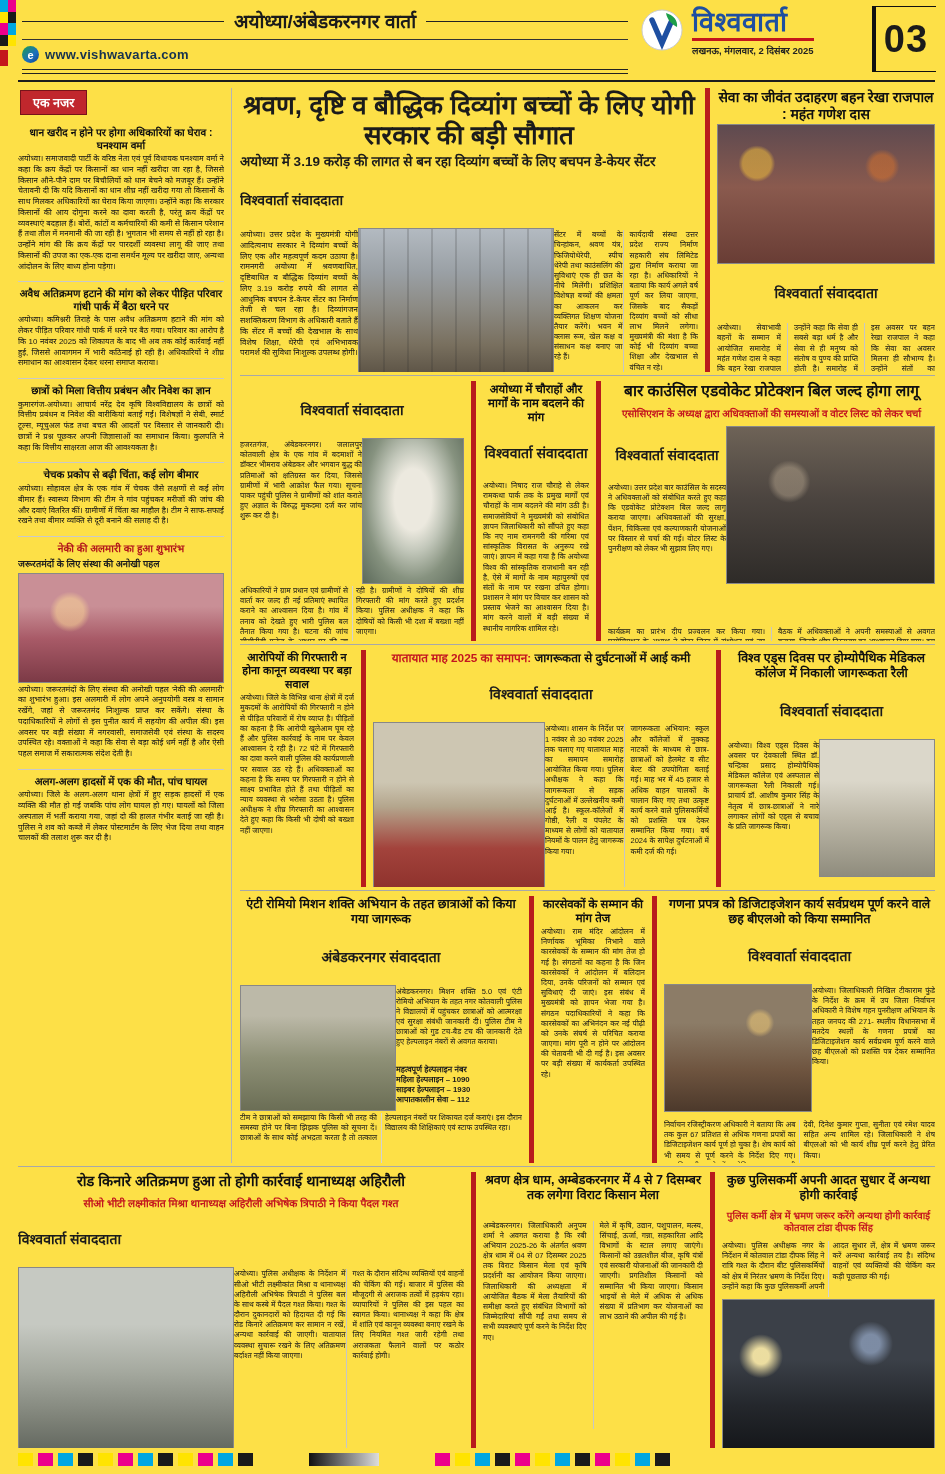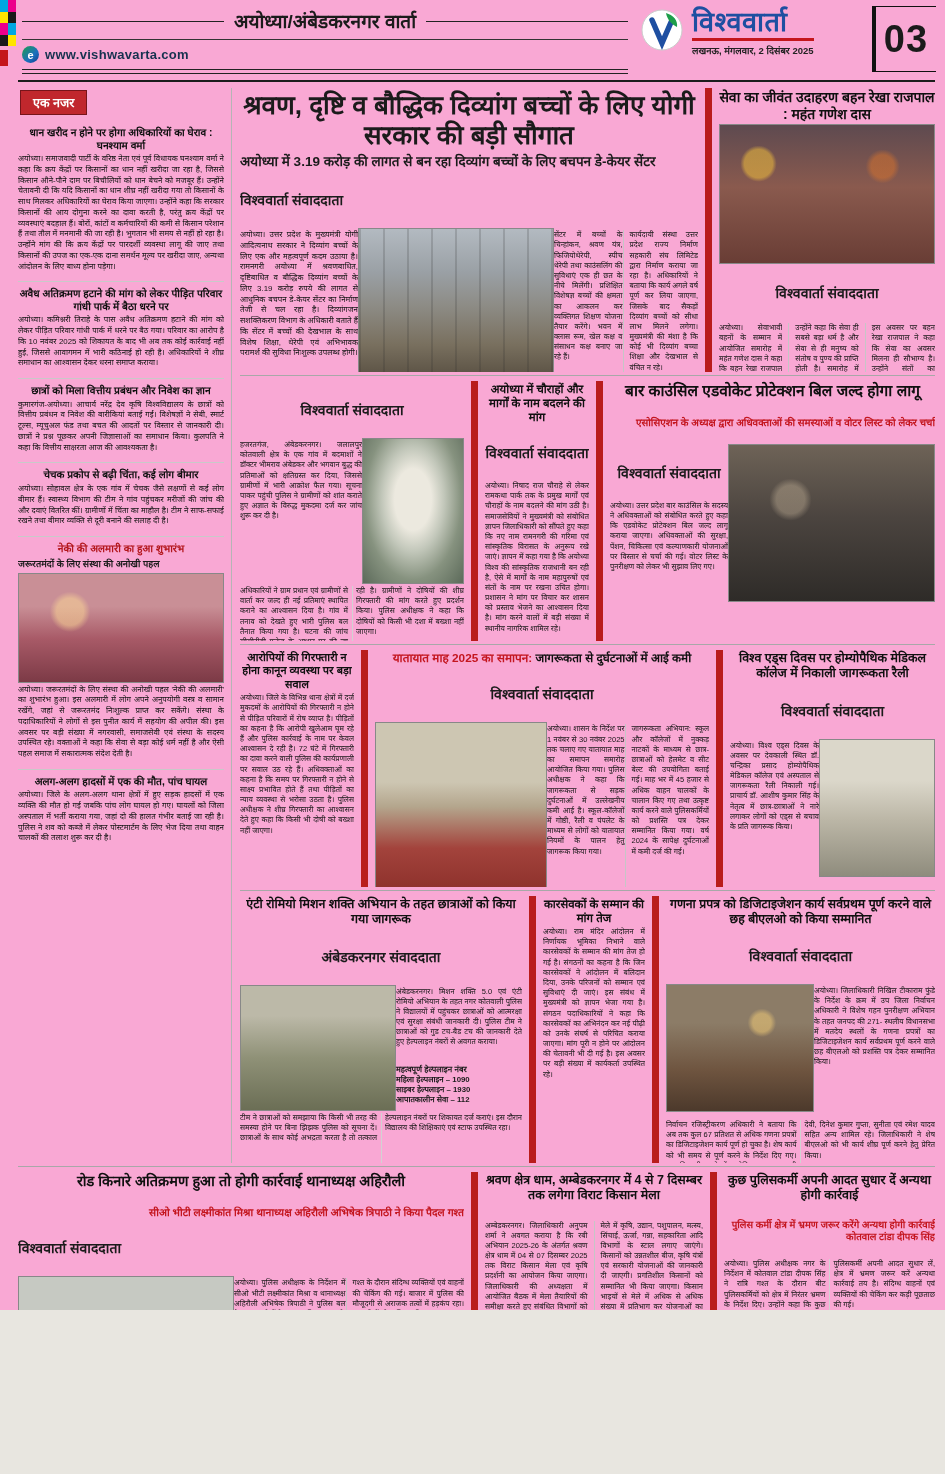--- a/index.html
+++ b/index.html
@@ -1,17 +1,17 @@
 <!DOCTYPE html>
 <html><head>
 <meta charset="utf-8">
 <style>
   *{margin:0;padding:0;box-sizing:border-box}
   html,body{background:#e8e6e0}
-  .sheet{position:relative;width:945px;height:1310px;background:#f9a8d4;overflow:hidden;
+  .sheet{position:relative;width:945px;height:1474px;background:#fde047;overflow:hidden;
          font-family:"Liberation Sans","DejaVu Sans",sans-serif;color:#1b1b1b}
   
   .regtop{position:absolute;left:0;top:0;width:16px;height:46px;display:grid;grid-template-columns:1fr 1fr}
   .regtop span{display:block}
   .regred{position:absolute;left:0;top:50px;width:8px;height:16px;background:#c4161c}
   .mast-left{position:absolute;left:22px;top:8px;width:606px}
   .section-line{display:flex;align-items:center;gap:10px}
   .section-line .rl{flex:1;border-top:1.5px solid #222}
   .section-title{font-size:19px;font-weight:bold;white-space:nowrap}
   .mast-left .under{border-top:1px solid #333;margin-top:5px}
@@ -29,21 +29,21 @@
   .pageno-box{position:absolute;left:872px;top:6px;width:64px;height:66px;border-left:4px solid #111;
               border-top:1.5px solid #111;border-bottom:1.5px solid #111;
               display:flex;align-items:center;justify-content:center}
   .pageno{font-size:38px;font-weight:bold;letter-spacing:1px}
   .mast-rule{position:absolute;left:18px;right:10px;top:80px;border-top:2px solid #1c1c1c}
   
   .byline{font-size:14px;font-weight:bold;text-align:center;margin:19px 0}
   .body{font-size:7.9px;line-height:1.36;text-align:justify;color:#161616;margin:2px 0;overflow:hidden}
   .small{font-size:7.5px}
   .hl{font-weight:bold;color:#101010;text-align:center;line-height:1.22;margin:1px 0}
-  .subred{color:#c4161f;font-weight:bold;text-align:right;line-height:1.3;margin:15px 0}
+  .subred{color:#c4161f;font-weight:bold;text-align:center;line-height:1.3;margin:6px 0}
   .prow{display:flex;align-items:flex-start}
   .trio{display:flex;gap:6px}
   .trio>*{flex:1;min-width:0}
   .trio>*:not(:first-child),.duo>*:not(:first-child){border-left:1px solid #c6c6c6;padding-left:6px}
   .duo{display:flex;gap:6px}
   .duo>*{flex:1;min-width:0}
   .two-col{column-count:2;column-gap:8px;column-rule:1px solid #d2d2d2}
   .caption{font-size:7.4px;text-align:center;margin-top:15px;color:#222}
   .ph{width:100%;border:1px solid #888}
   .ph-construction{height:146px;background:
@@ -86,21 +86,21 @@
   .ol-h{font-size:10.3px}
   .ol-h.red{color:#b3161c}
   .ol-sub{font-size:9.3px;font-weight:bold;text-align:left;margin:1px 0 3px}
   .band{position:absolute;display:flex;overflow:hidden}
   .band.ruled{border-top:1px solid #a8a8a8;padding-top:5px}
   #band1{left:240px;top:88px;width:695px;height:284px}
   #band2{left:240px;top:375px;width:695px;height:266px}
   #band3{left:240px;top:644px;width:695px;height:243px}
   #band4{left:240px;top:890px;width:695px;height:273px}
   #band5{left:18px;top:1166px;width:917px;height:282px}
-  .vdiv{border-left:7px solid #b91c1c;margin-left:7px;padding-left:7px}
+  .vdiv{border-left:5px solid #b91c1c;margin-left:7px;padding-left:7px}
   article{overflow:hidden}
   
   #lead{width:458px}
   #lead h1{font-size:26px;font-weight:800;text-align:center;line-height:1.16;margin:2px 0 4px}
   .lead-sub{font-size:13.5px;font-weight:bold;line-height:1.25;margin:2px 0}
   
   .regbot{position:absolute;left:18px;top:1452px;width:917px;height:14px;display:flex;gap:5px;align-items:center}
   .regbot span{width:15px;height:13px;display:block}
   .regbot .grad{width:70px;background:linear-gradient(90deg,#111,#777,#ddd)}
   .regbot .gap{width:46px;background:transparent}

